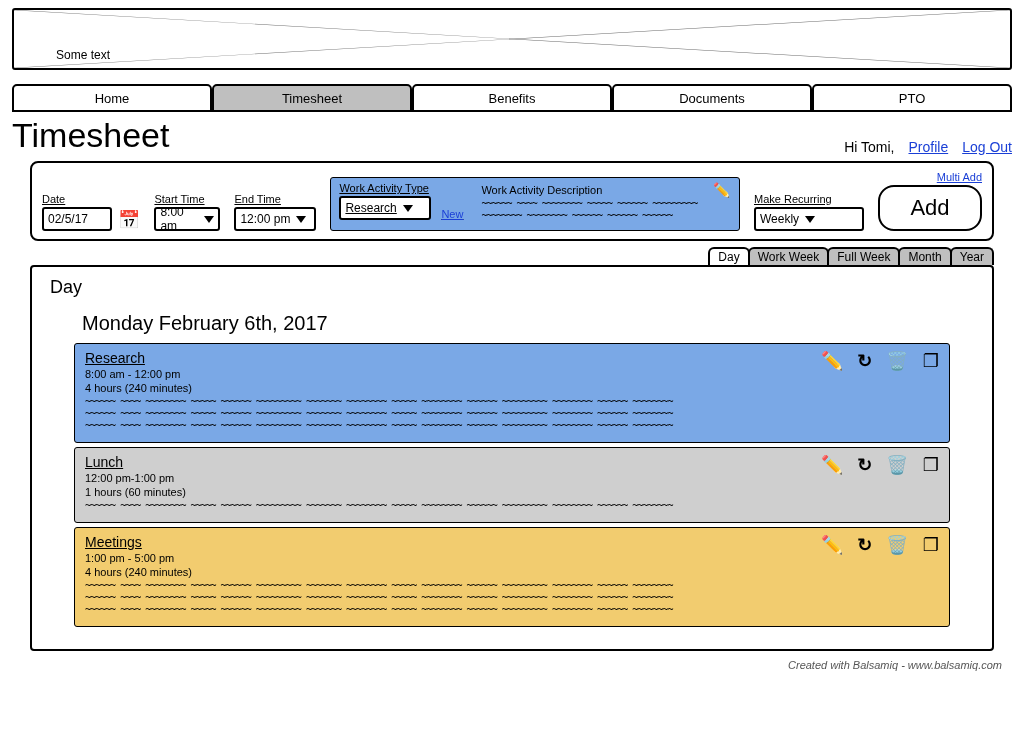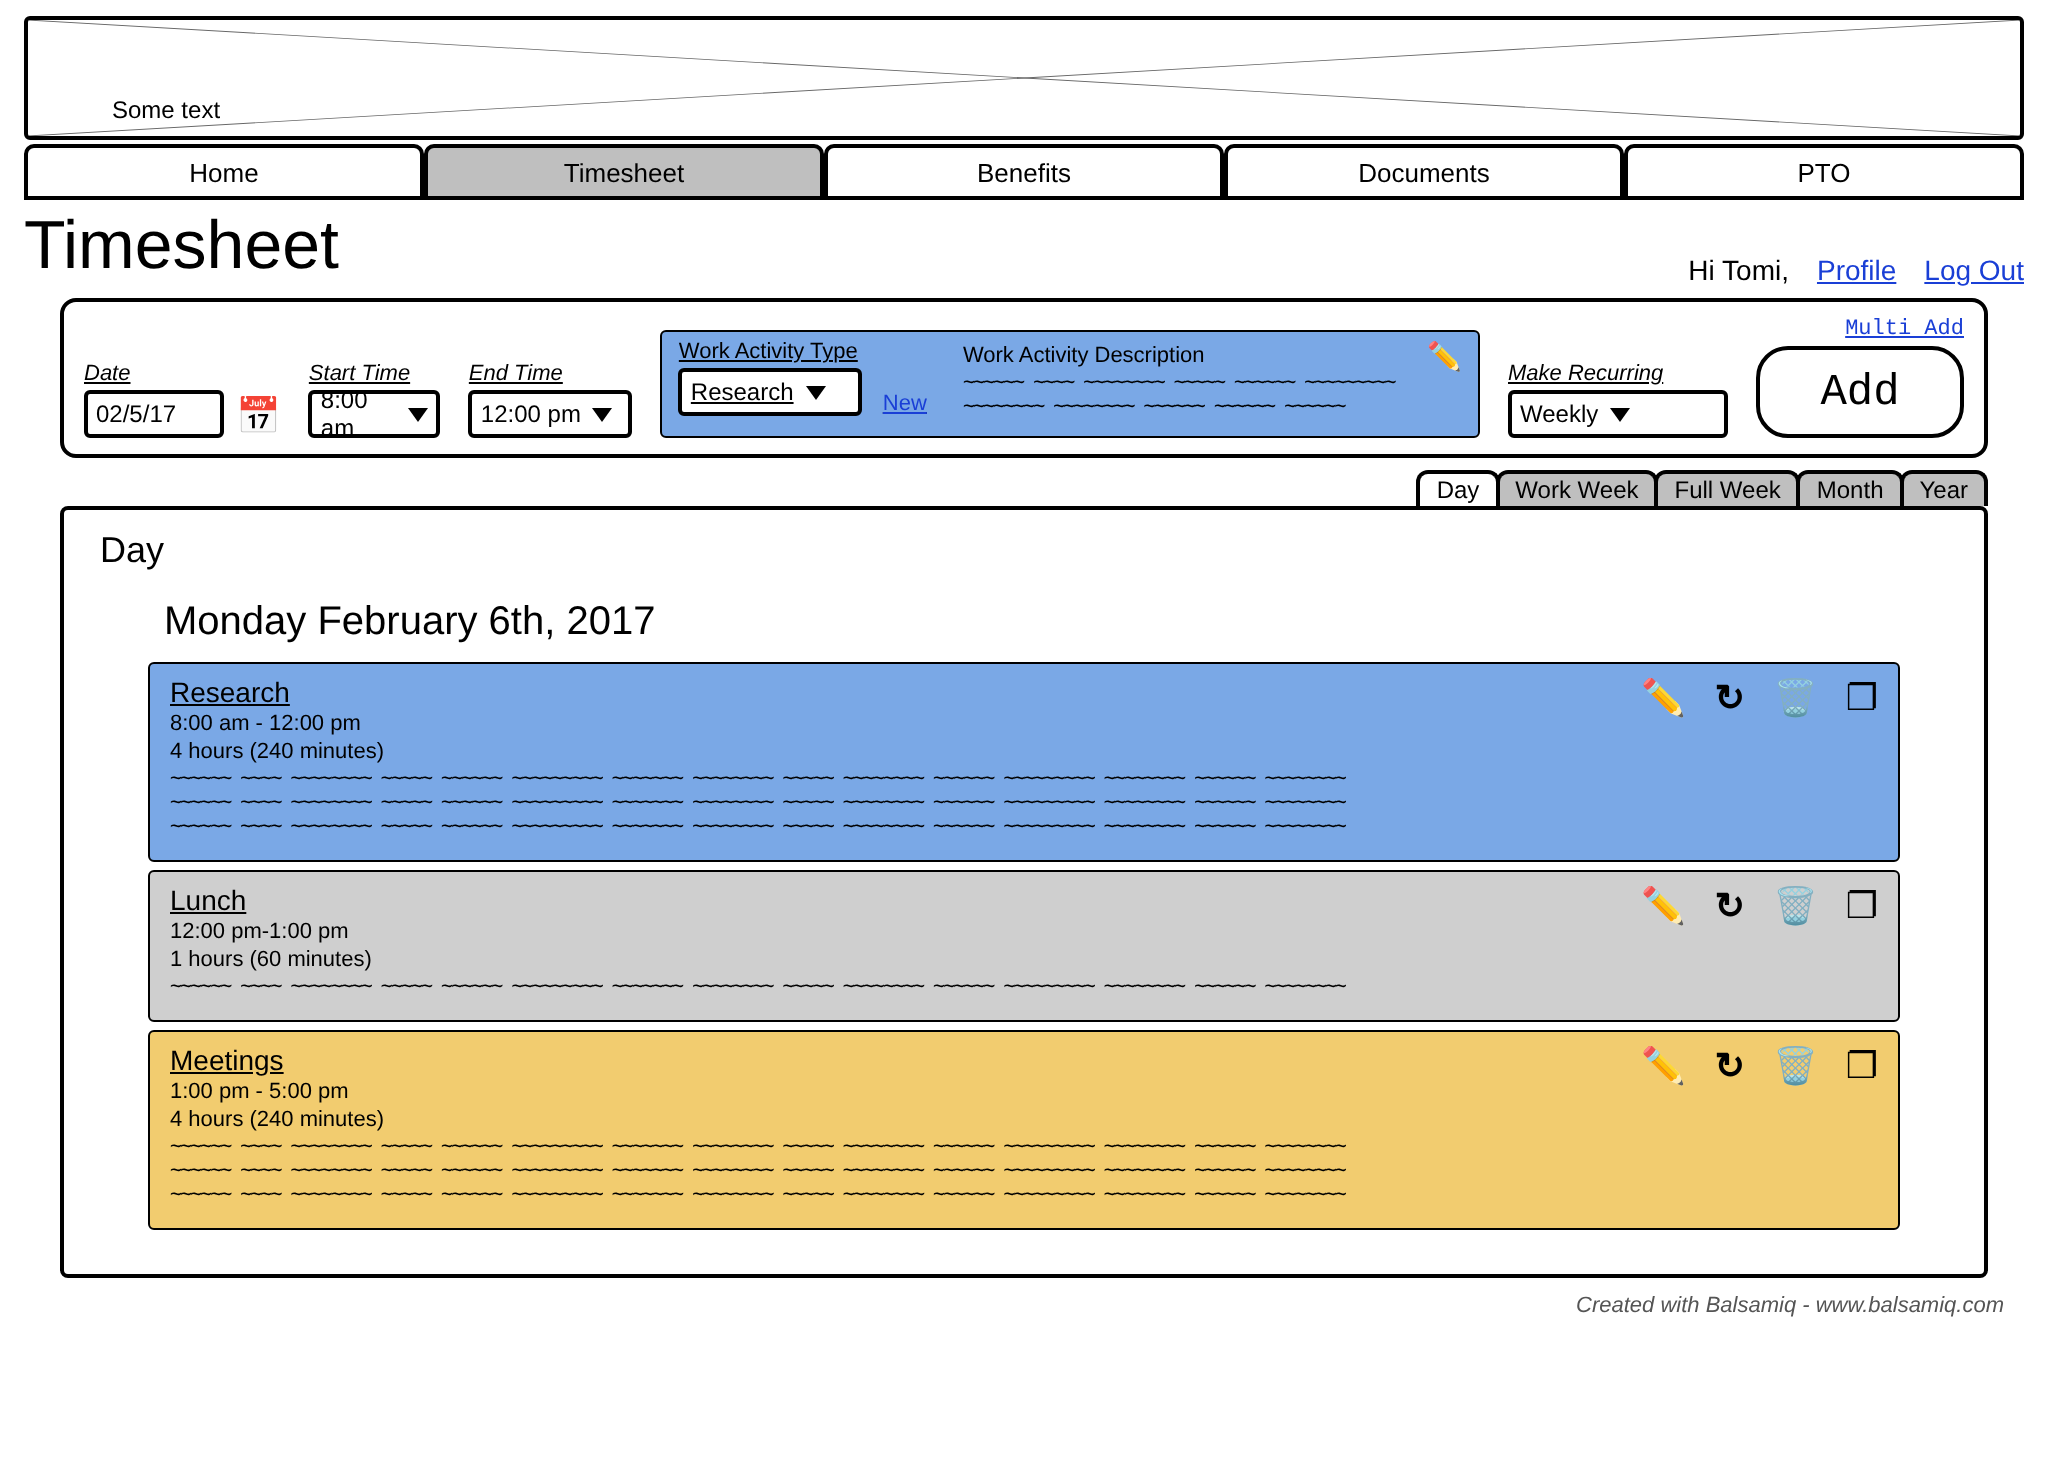--- a/index.html
+++ b/index.html
@@ -10,62 +10,62 @@
     background: #fff;
     color: #000;
   }
   body { padding: 8px 12px; width: 1024px; }
   .banner {
     position: relative;
     height: 62px;
     border: 2px solid #000;
     border-radius: 3px;
     background: #fff;
-    margin-bottom: 2px;
+    margin-bottom: 14px;
   }
   .banner svg { position:absolute; inset:0; width:100%; height:100%; }
   .banner-text { position:absolute; left:42px; bottom:6px; font-size:12px; }
   .tabs-main { display:flex; gap:0;text-align:center; }
   .tab-main {
     flex:1; height:28px; border:2px solid #000; border-radius:5px 5px 0 0;
     background:#fff; display:flex; align-items:center; justify-content:center;
     font-size:13px; cursor:pointer;
   }
   .tab-main.active { background:#bfbfbf; }
   .titlebar { display:flex; align-items:flex-end; justify-content:space-between; margin-top:4px; }
   .page-title { font-size:34px; margin:0; font-weight:normal; }
   .user-area { display:flex; align-items:baseline; gap:14px; font-size:14px; }
   .link { color:#1a3fd6; text-decoration:underline; cursor:pointer; }
   .entry-panel {
     border:2px solid #000; border-radius:8px; margin:6px 18px 4px 18px;
     padding:8px 10px; display:flex; align-items:flex-end; gap:14px;
   }
   .field { display:flex; flex-direction:column; font-size:11px; gap:2px; }
-  .field label { text-decoration:underline;font-style:italic; }
+  .field label { text-decoration:underline; }
   .ctl {
     border:2px solid #000; border-radius:3px; height:24px; background:#fff;
     display:flex; align-items:center; padding:0 4px; font-size:12px; gap:6px;
   }
   .ctl .caret { width:0;height:0;border-left:5px solid transparent;border-right:5px solid transparent;border-top:7px solid #000; }
   .date-group { display:flex; align-items:flex-end; gap:6px; }
   .cal-icon { font-size:18px; cursor:pointer; }
   .activity-block {
     background:#7aa8e6; border:1px solid #000; border-radius:3px;
     padding:4px 8px 8px 8px; display:flex; gap:18px; align-items:flex-start;
     flex:1;
   }
   .activity-block .sub { display:flex; flex-direction:column; gap:2px; font-size:11px;text-decoration:underline; }
   .activity-block .row { display:flex; align-items:flex-end; gap:10px; }
   .activity-desc { flex:1; }
   .desc-head { display:flex; justify-content:space-between; align-items:center; font-size:11px; }
   .squiggle {
     font-family: monospace; font-size:10px; line-height:12px;
     letter-spacing:-1px; word-break:break-all; color:#000;
   }
-  .right-stack { display:flex; flex-direction:column; align-items:flex-end; gap:2px;font-family:Liberation Mono, monospace; }
+  .right-stack { display:flex; flex-direction:column; align-items:flex-end; gap:2px; }
   .add-btn {
     border:2px solid #000; border-radius:16px; background:#fff;
     height:46px; width:104px; display:flex; align-items:center; justify-content:center;
     font-size:22px; cursor:pointer;
   }
   .view-tabs { display:flex; justify-content:flex-end; margin:6px 18px 0 18px; }
   .view-tab {
     border:2px solid #000; border-bottom:none; border-radius:6px 6px 0 0;
     padding:1px 8px; font-size:12px; background:#bfbfbf; margin-left:-2px;
     cursor:pointer;

